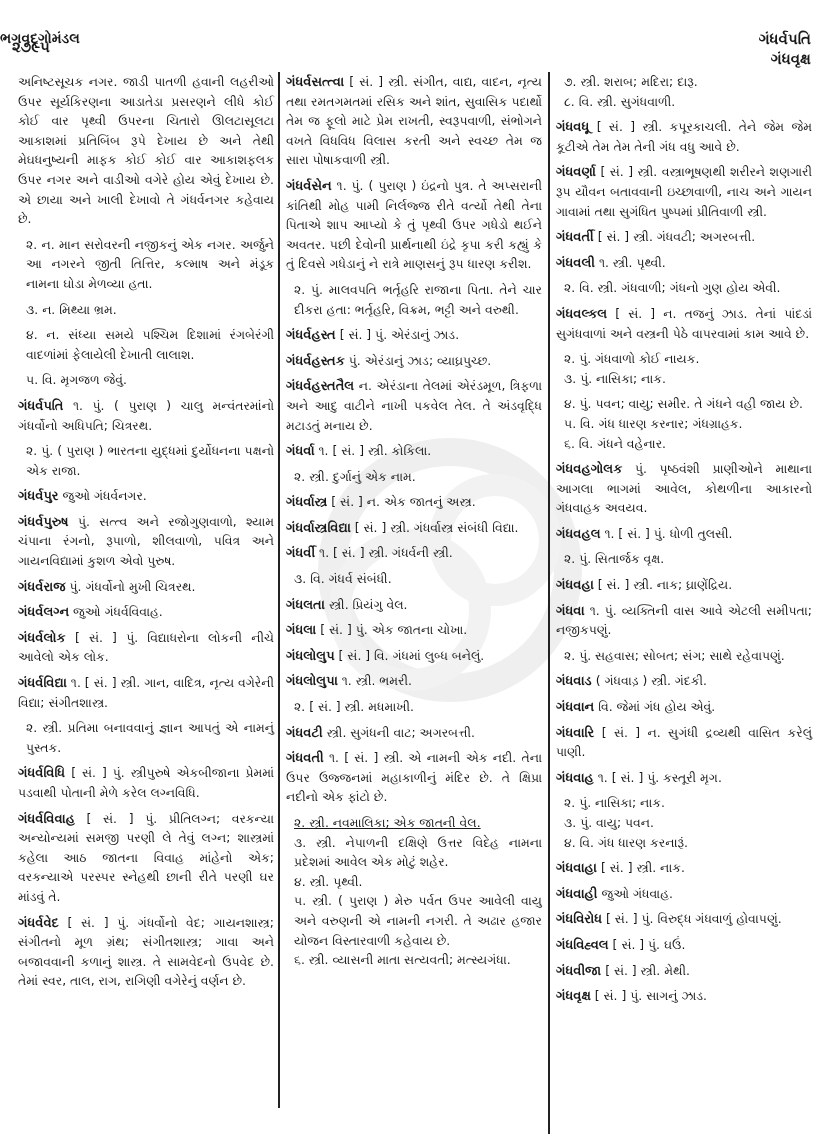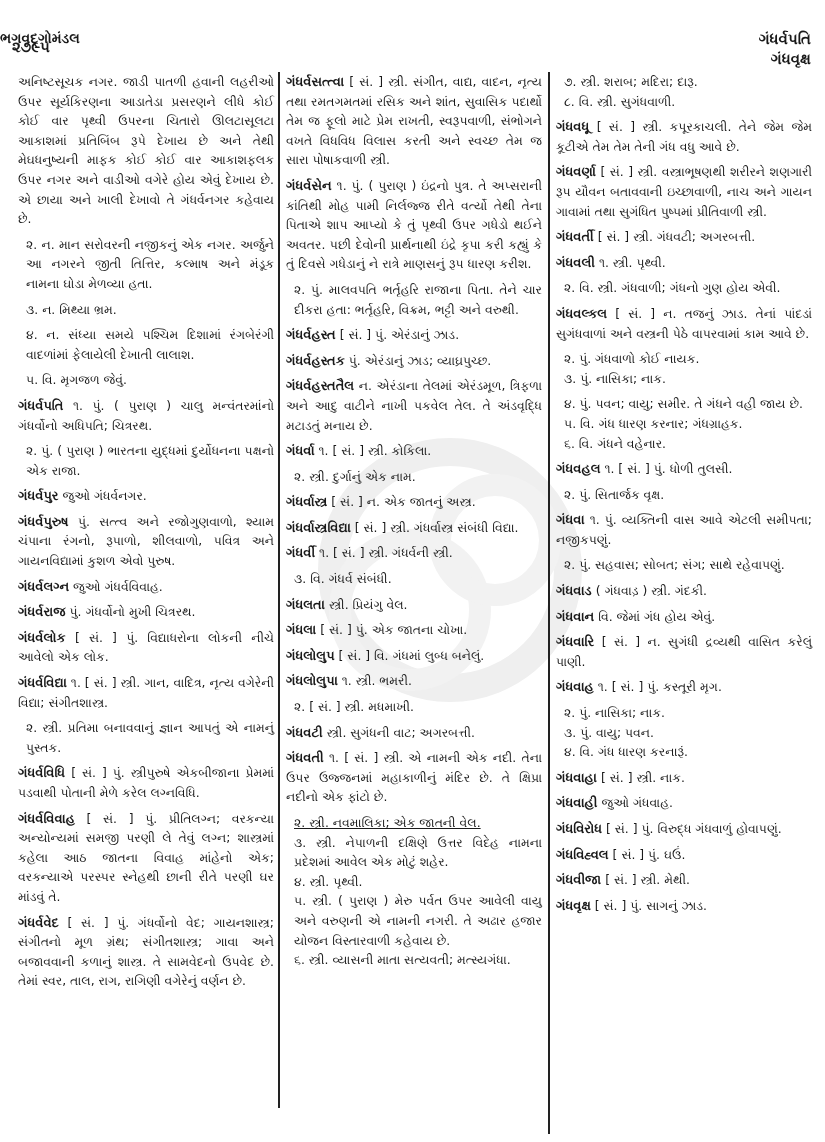--- a/index.html
+++ b/index.html
@@ -66,22 +66,22 @@
   <div class="col col1">
       <div class="entry"><span>અનિષ્ટસૂચક નગર. જાડી પાતળી હવાની લહરીઓ ઉપર સૂર્યકિરણના આડાતેડા પ્રસરણને લીધે કોઈ કોઈ વાર પૃથ્વી ઉપરના ચિતારો ઊલટાસૂલટા આકાશમાં પ્રતિબિંબ રૂપે દેખાય છે અને તેથી મેઘધનુષ્યની માફક કોઈ કોઈ વાર આકાશફલક ઉપર નગર અને વાડીઓ વગેરે હોય એવું દેખાય છે. એ છાયા અને ખાલી દેખાવો તે ગંધર્વનગર કહેવાય છે.</span></div>
       <div class="sense"><span>૨. ન. માન સરોવરની નજીકનું એક નગર. અર્જુને આ નગરને જીતી તિત્તિર, કલ્માષ અને મંડૂક નામના ઘોડા મેળવ્યા હતા.</span></div>
       <div class="sense"><span>૩. ન. મિથ્યા ભ્રમ.</span></div>
       <div class="sense"><span>૪. ન. સંધ્યા સમયે પશ્ચિમ દિશામાં રંગબેરંગી વાદળાંમાં ફેલાયેલી દેખાતી લાલાશ.</span></div>
       <div class="sense"><span>૫. વિ. મૃગજળ જેવું.</span></div>
       <div class="entry"><span class="hw">ગંધર્વપતિ</span> <span>૧. પું. ( પુરાણ ) ચાલુ મન્વંતરમાંનો ગંધર્વોનો અધિપતિ; ચિત્રરથ.</span></div>
       <div class="sense"><span>૨. પું. ( પુરાણ ) ભારતના યુદ્ધમાં દુર્યોધનના પક્ષનો એક રાજા.</span></div>
       <div class="entry"><span class="hw">ગંધર્વપુર</span> <span>જુઓ ગંધર્વનગર.</span></div>
       <div class="entry"><span class="hw">ગંધર્વપુરુષ</span> <span>પું. સત્ત્વ અને રજોગુણવાળો, શ્યામ ચંપાના રંગનો, રૂપાળો, શીલવાળો, પવિત્ર અને ગાયનવિદ્યામાં કુશળ એવો પુરુષ.</span></div>
+      <div class="entry"><span class="hw">ગંધર્વરાજ</span> <span>પું. ગંધર્વોનો મુખી ચિત્રરથ.</span></div>
       <div class="entry"><span class="hw">ગંધર્વલગ્ન</span> <span>જુઓ ગંધર્વવિવાહ.</span></div>
-      <div class="entry"><span class="hw">ગંધર્વરાજ</span> <span>પું. ગંધર્વોનો મુખી ચિત્રરથ.</span></div>
       <div class="entry"><span class="hw">ગંધર્વલોક</span> <span>[ સં. ] પું. વિદ્યાધરોના લોકની નીચે આવેલો એક લોક.</span></div>
       <div class="entry"><span class="hw">ગંધર્વવિદ્યા</span> <span>૧. [ સં. ] સ્ત્રી. ગાન, વાદિત્ર, નૃત્ય વગેરેની વિદ્યા; સંગીતશાસ્ત્ર.</span></div>
       <div class="sense"><span>૨. સ્ત્રી. પ્રતિમા બનાવવાનું જ્ઞાન આપતું એ નામનું પુસ્તક.</span></div>
       <div class="entry"><span class="hw">ગંધર્વવિધિ</span> <span>[ સં. ] પું. સ્ત્રીપુરુષે એકબીજાના પ્રેમમાં પડવાથી પોતાની મેળે કરેલ લગ્નવિધિ.</span></div>
       <div class="entry"><span class="hw">ગંધર્વવિવાહ</span> <span>[ સં. ] પું. પ્રીતિલગ્ન; વરકન્યા અન્યોન્યમાં સમજી પરણી લે તેવું લગ્ન; શાસ્ત્રમાં કહેલા આઠ જાતના વિવાહ માંહેનો એક; વરકન્યાએ પરસ્પર સ્નેહથી છાની રીતે પરણી ઘર માંડવું તે.</span></div>
       <div class="entry"><span class="hw">ગંધર્વવેદ</span> <span>[ સં. ] પું. ગંધર્વોનો વેદ; ગાયનશાસ્ત્ર; સંગીતનો મૂળ ગ્રંથ; સંગીતશાસ્ત્ર; ગાવા અને બજાવવાની કળાનું શાસ્ત્ર. તે સામવેદનો ઉપવેદ છે. તેમાં સ્વર, તાલ, રાગ, રાગિણી વગેરેનું વર્ણન છે.</span></div>
     </div>
   <div class="col col2">
       <div class="entry"><span class="hw">ગંધર્વસત્ત્વા</span> <span>[ સં. ] સ્ત્રી. સંગીત, વાદ્ય, વાદન, નૃત્ય તથા રમતગમતમાં રસિક અને શાંત, સુવાસિક પદાર્થો તેમ જ ફૂલો માટે પ્રેમ રાખતી, સ્વરૂપવાળી, સંભોગને વખતે વિધવિધ વિલાસ કરતી અને સ્વચ્છ તેમ જ સારા પોષાકવાળી સ્ત્રી.</span></div>
       <div class="entry"><span class="hw">ગંધર્વસેન</span> <span>૧. પું. ( પુરાણ ) ઇંદ્રનો પુત્ર. તે અપ્સરાની કાંતિથી મોહ પામી નિર્લજ્જ રીતે વર્ત્યો તેથી તેના પિતાએ શાપ આપ્યો કે તું પૃથ્વી ઉપર ગધેડો થઈને અવતર. પછી દેવોની પ્રાર્થનાથી ઇંદ્રે કૃપા કરી કહ્યું કે તું દિવસે ગધેડાનું ને રાત્રે માણસનું રૂપ ધારણ કરીશ.</span></div>
@@ -115,22 +115,24 @@
       <div class="entry"><span class="hw">ગંધવર્ણા</span> <span>[ સં. ] સ્ત્રી. વસ્ત્રાભૂષણથી શરીરને શણગારી રૂપ યૌવન બતાવવાની ઇચ્છાવાળી, નાચ અને ગાયન ગાવામાં તથા સુગંધિત પુષ્પમાં પ્રીતિવાળી સ્ત્રી.</span></div>
       <div class="entry"><span class="hw">ગંધવર્તી</span> <span>[ સં. ] સ્ત્રી. ગંધવટી; અગરબત્તી.</span></div>
       <div class="entry"><span class="hw">ગંધવલી</span> <span>૧. સ્ત્રી. પૃથ્વી.</span></div>
       <div class="sense"><span>૨. વિ. સ્ત્રી. ગંધવાળી; ગંધનો ગુણ હોય એવી.</span></div>
       <div class="entry"><span class="hw">ગંધવલ્કલ</span> <span>[ સં. ] ન. તજનું ઝાડ. તેનાં પાંદડાં સુગંધવાળાં અને વસ્ત્રની પેઠે વાપરવામાં કામ આવે છે.</span></div>
       <div class="sense" style="margin-bottom: 0px;"><span>૨. પું. ગંધવાળો કોઈ નાયક.</span></div>
       <div class="sense" style="margin-bottom: 6px;"><span>૩. પું. નાસિકા; નાક.</span></div>
       <div class="sense" style="margin-bottom: 0px;"><span>૪. પું. પવન; વાયુ; સમીર. તે ગંધને વહી જાય છે.</span></div>
       <div class="sense" style="margin-bottom: 0px;"><span>૫. વિ. ગંધ ધારણ કરનાર; ગંધગ્રાહક.</span></div>
       <div class="sense"><span>૬. વિ. ગંધને વહેનાર.</span></div>
+      <div class="entry"><span class="hw">ગંધવહગોલક</span> <span>પું. પૃષ્ઠવંશી પ્રાણીઓને માથાના આગલા ભાગમાં આવેલ, કોથળીના આકારનો ગંધવાહક અવયવ.</span></div>
       <div class="entry"><span class="hw">ગંધવહલ</span> <span>૧. [ સં. ] પું. ધોળી તુલસી.</span></div>
       <div class="sense"><span>૨. પું. સિતાર્જક વૃક્ષ.</span></div>
+      <div class="entry"><span class="hw">ગંધવહા</span> <span>[ સં. ] સ્ત્રી. નાક; ઘ્રાણેંદ્રિય.</span></div>
       <div class="entry"><span class="hw">ગંધવા</span> <span>૧. પું. વ્યક્તિની વાસ આવે એટલી સમીપતા; નજીકપણું.</span></div>
       <div class="sense"><span>૨. પું. સહવાસ; સોબત; સંગ; સાથે રહેવાપણું.</span></div>
       <div class="entry"><span class="hw">ગંધવાડ</span> <span>( ગંધવાડ઼ ) સ્ત્રી. ગંદકી.</span></div>
       <div class="entry"><span class="hw">ગંધવાન</span> <span>વિ. જેમાં ગંધ હોય એવું.</span></div>
       <div class="entry"><span class="hw">ગંધવારિ</span> <span>[ સં. ] ન. સુગંધી દ્રવ્યથી વાસિત કરેલું પાણી.</span></div>
       <div class="entry"><span class="hw">ગંધવાહ</span> <span>૧. [ સં. ] પું. કસ્તૂરી મૃગ.</span></div>
       <div class="sense" style="margin-bottom: 0px;"><span>૨. પું. નાસિકા; નાક.</span></div>
       <div class="sense" style="margin-bottom: 0px;"><span>૩. પું. વાયુ; પવન.</span></div>
       <div class="sense"><span>૪. વિ. ગંધ ધારણ કરનારૂં.</span></div>
       <div class="entry"><span class="hw">ગંધવાહા</span> <span>[ સં. ] સ્ત્રી. નાક.</span></div>

